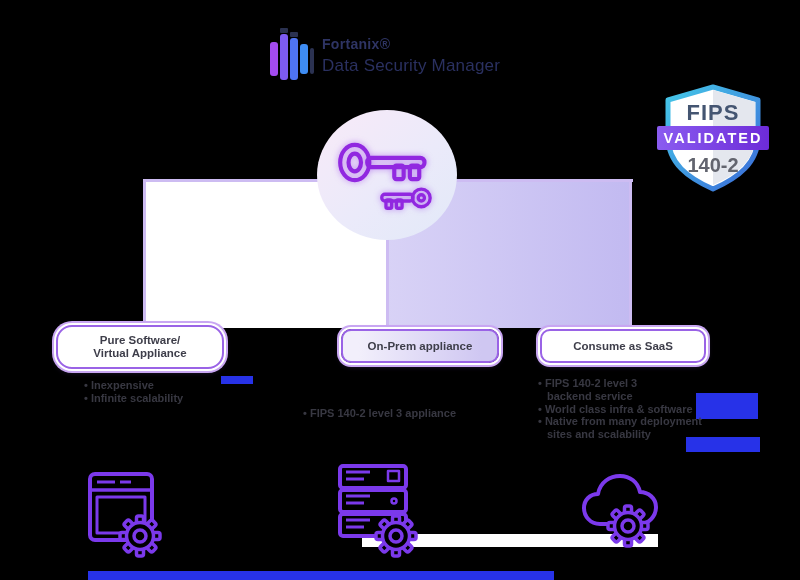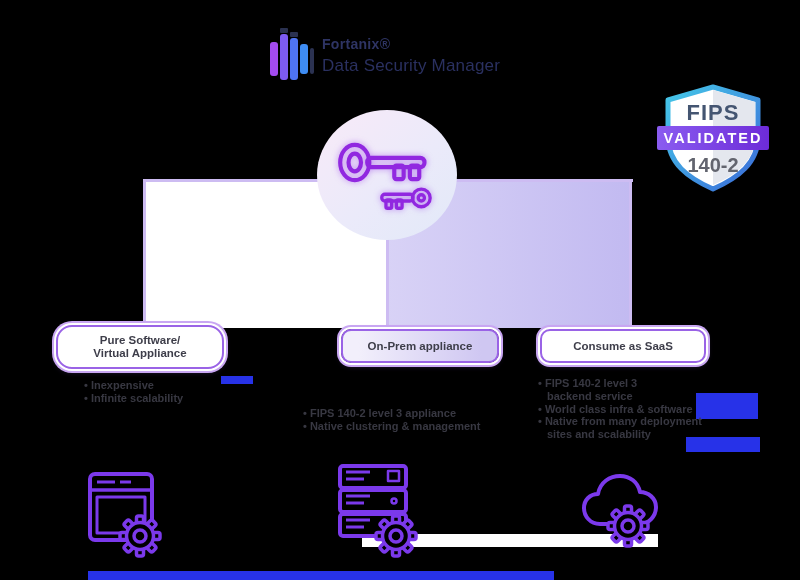--- a/index.html
+++ b/index.html
@@ -130,21 +130,20 @@
   <div class="abs opt-box box3">
     <span>Consume as SaaS</span>
   </div>
 
   <div class="abs desc d1">
     <div>• Inexpensive</div>
     <div>• Infinite scalability</div>
   </div>
   <div class="abs desc d2">
     <div>• FIPS 140-2 level 3 appliance</div>
-    <div>• Native clustering &amp; management</div>
   </div>
   <div class="abs desc d3">
     <div>• FIPS 140-2 level 3</div>
     <div class="cont">backend service</div>
     <div>• World class infra &amp; software</div>
     <div>• Native from many deployment</div>
     <div class="cont">sites and scalability</div>
   </div>
 
   <svg class="abs" style="left:84px;top:464px;" width="88" height="98" viewBox="0 0 88 98" fill="none" stroke="#7b39eb" stroke-width="4" stroke-linejoin="round">

